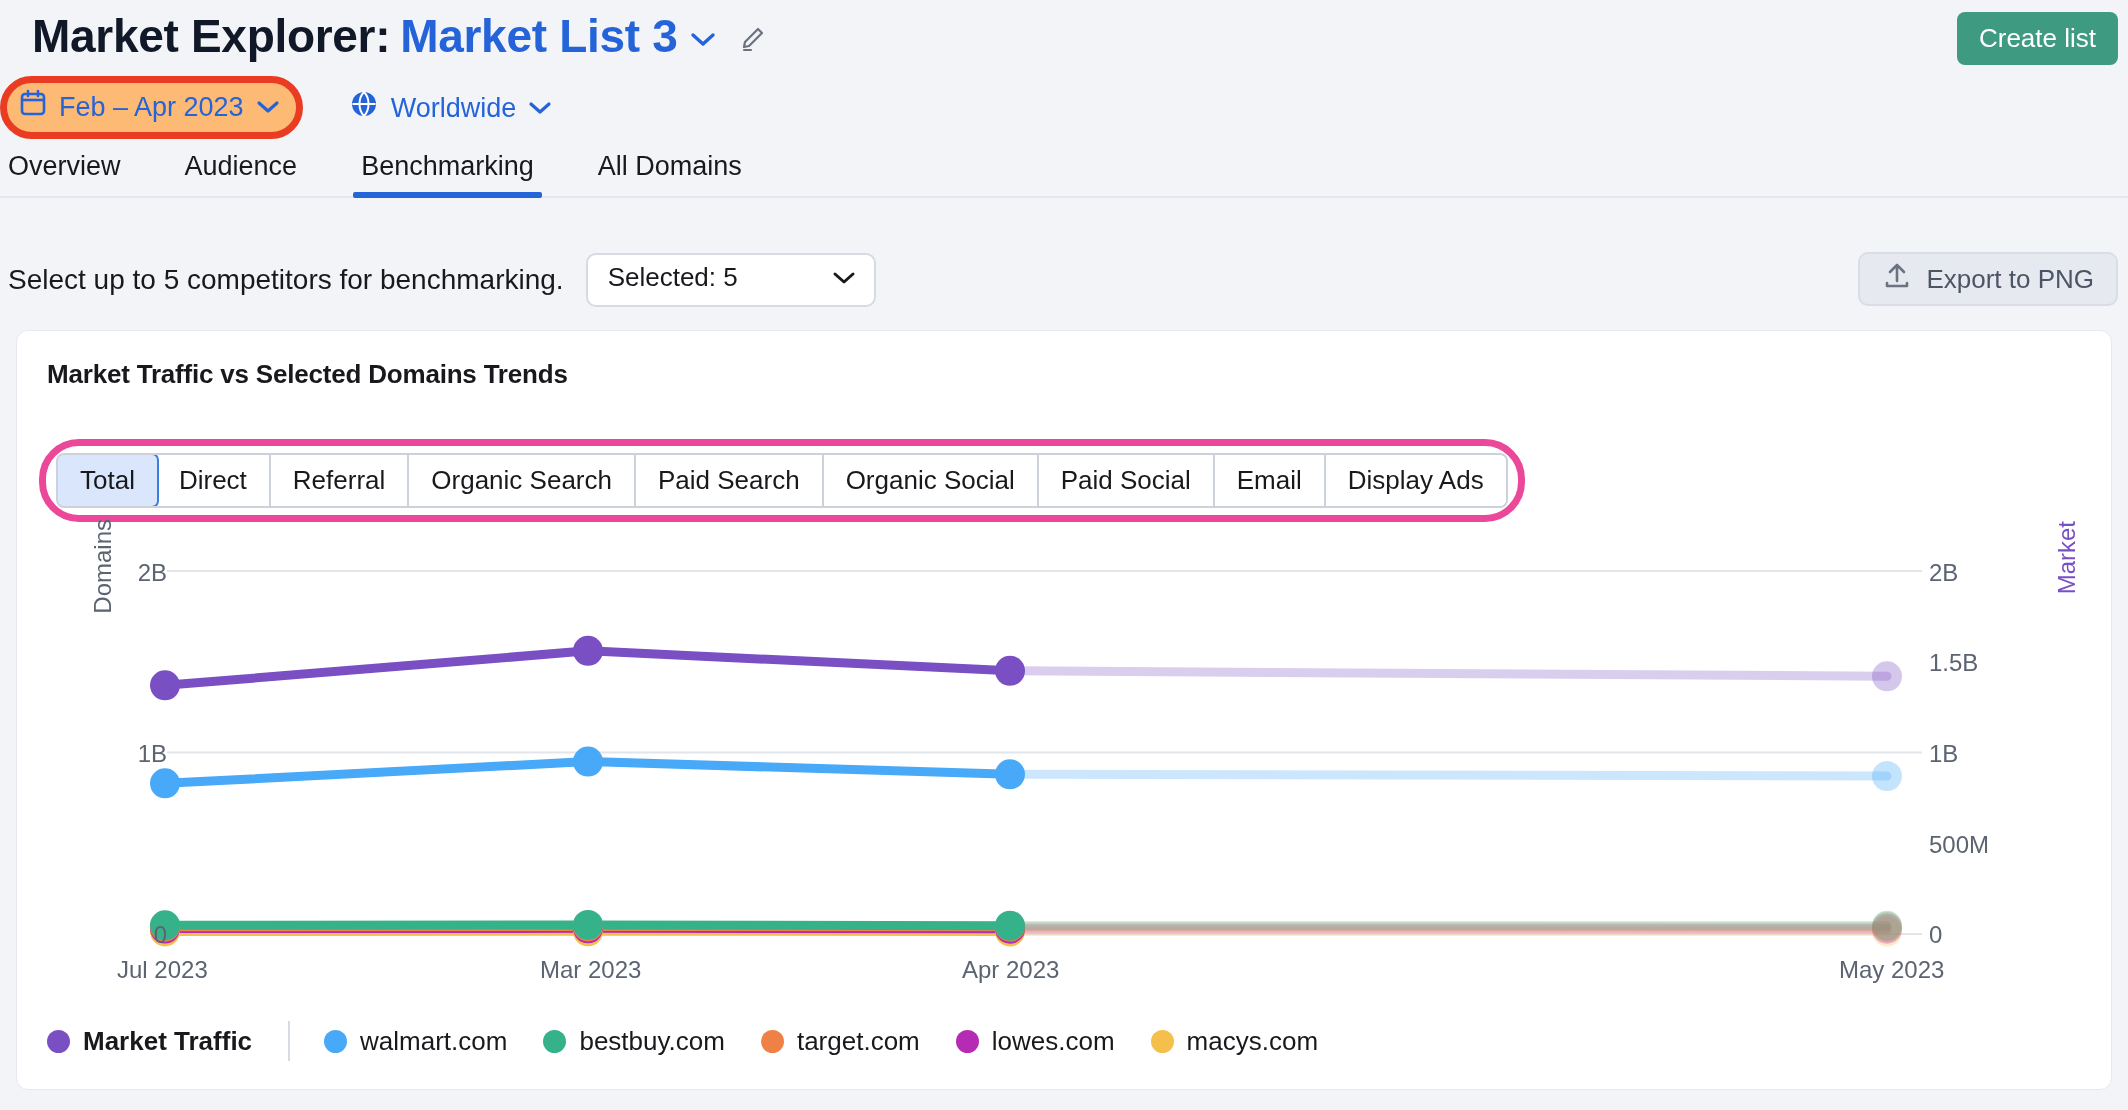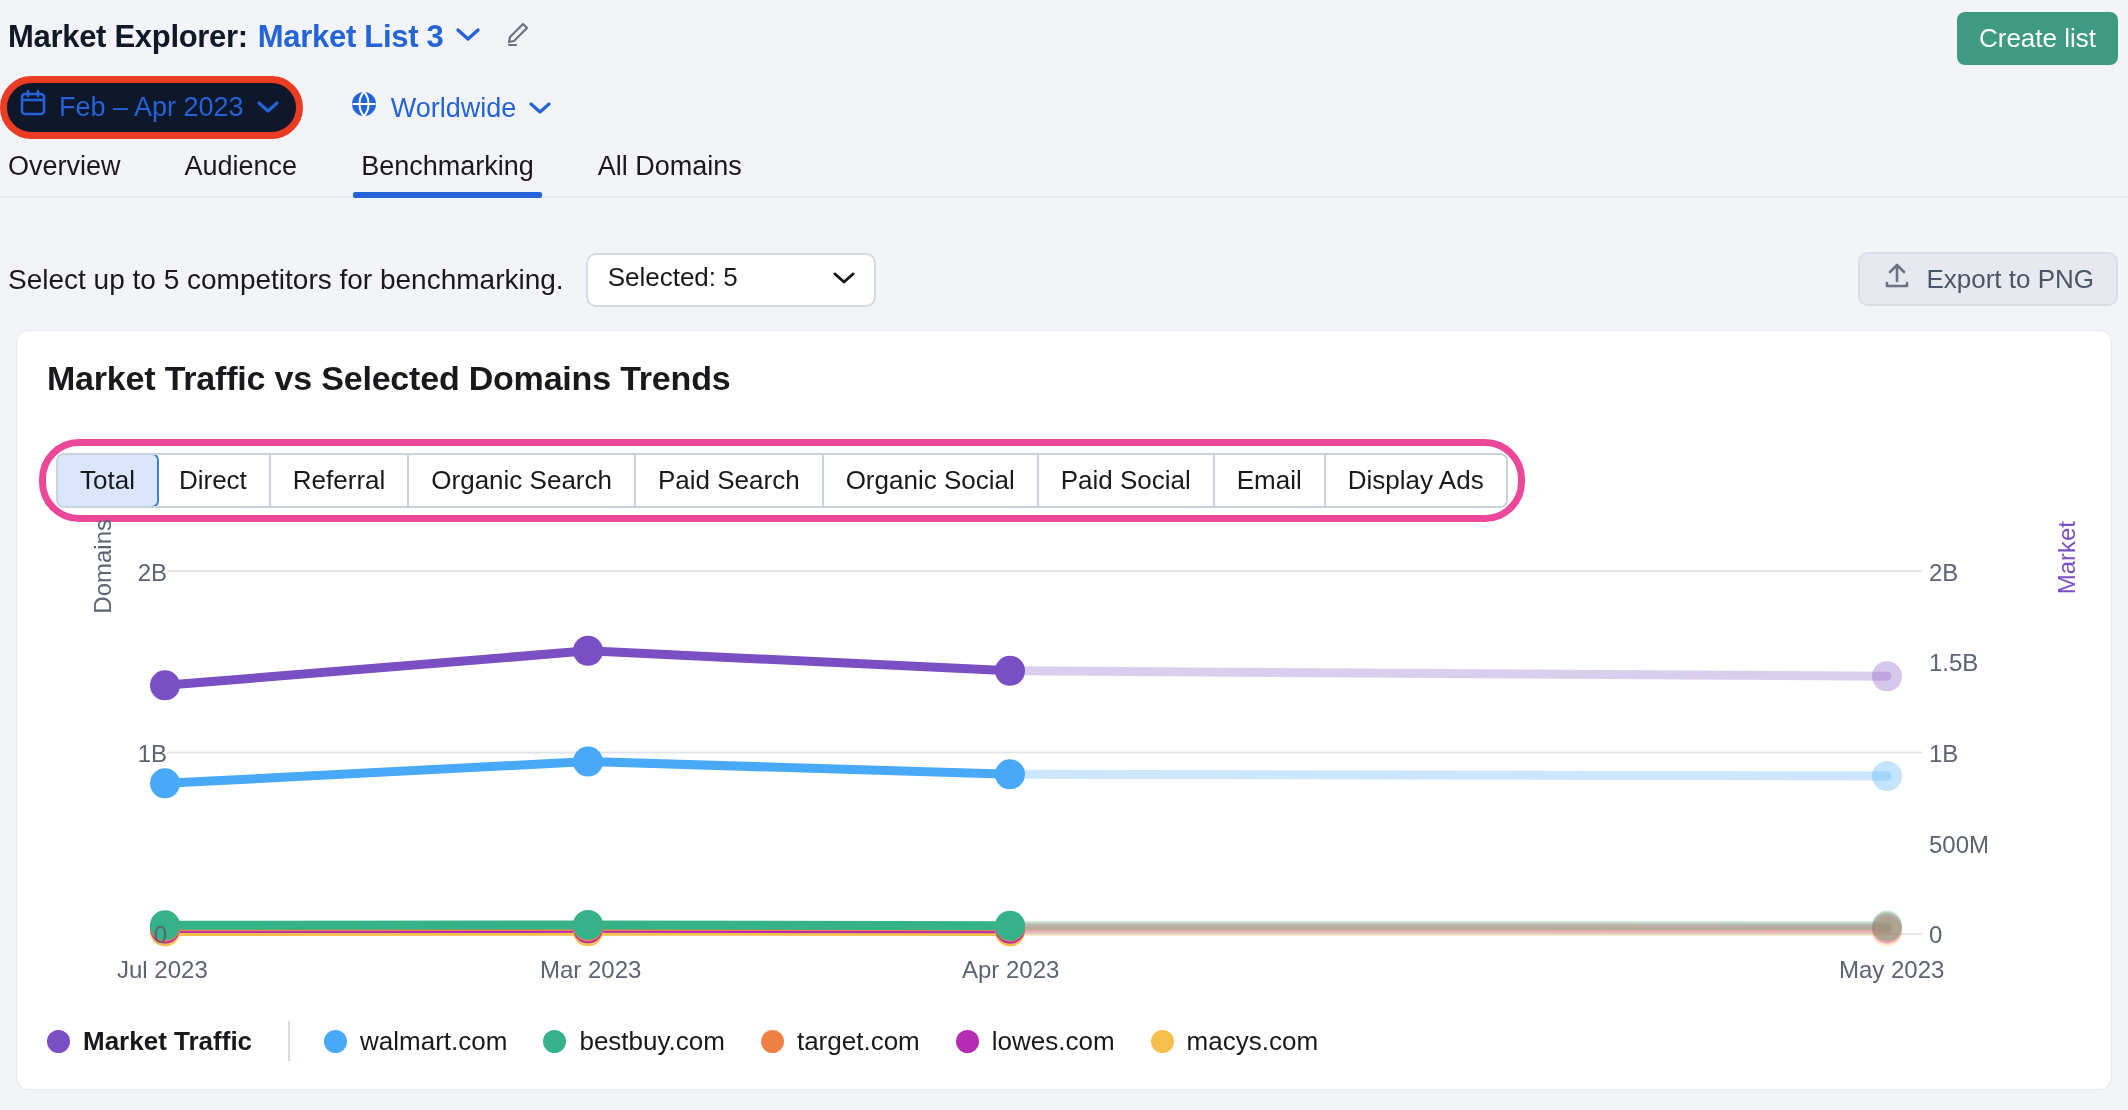--- a/index.html
+++ b/index.html
@@ -11,22 +11,22 @@
     overflow: hidden;
   }
   .page { position: relative; width: 2128px; height: 1110px; background: #f2f4f7; }
 
   
   .header-row {
     position: absolute; left: 0; top: 0; width: 2128px; height: 72px;
     display: flex; align-items: center;
   }
   .title {
-    font-size: 31px; font-weight: 700; color: #111827;
-    padding-left: 8px; letter-spacing: -0.3px; white-space: nowrap;
+    font-size: 46px; font-weight: 700; color: #111827;
+    padding-left: 8px; letter-spacing: -0.3px; white-space: nowrap; margin-left: 24px;
   }
   .title .listname { color: #2563d9; font-weight: 700; margin-left: 10px; }
   .caret {
     display: inline-block; margin-left: 12px; position: relative; top: -4px;
   }
   .caret svg { display:block; }
   .pencil { margin-left: 22px; position: relative; top: 2px; }
   .create-list {
     position: absolute; right: 10px; top: 12px;
     background: #3f9a82; color: #ffffff; border: none; border-radius: 8px;
@@ -39,21 +39,21 @@
     position: absolute; left: 0; top: 78px; height: 58px; width: 100%;
     display: flex; align-items: center; gap: 10px;
   }
   .chip {
     display: flex; align-items: center; gap: 12px;
     color: #2563d9; font-size: 27px; padding: 4px 10px; cursor: pointer;
     white-space: nowrap;
   }
   .chip.highlight {
     border: 7px solid #ea3c22; border-radius: 32px; padding: 6px 16px 8px 12px;
-    background: #0f172a;
+    background: #fdba74;
   }
   .chip .label { position: relative; top: 1px; }
 
   
   .tabs {
     position: absolute; left: 0; top: 148px; width: 100%; height: 50px;
     display: flex; align-items: flex-end; gap: 12px;
     border-bottom: 2px solid #e3e7ee;
   }
   .tab {
@@ -86,21 +86,21 @@
     height: 54px; display: flex; align-items: center; gap: 14px;
     padding: 0 22px; cursor: pointer; color: #4b5565; font-size: 26px;
   }
 
   
   .card {
     position: absolute; left: 16px; top: 330px; width: 2096px; height: 760px;
     background: #ffffff; border-radius: 12px; border: 1px solid #e6e9ef;
   }
   .card-title {
-    font-size: 34px; font-weight: 700; color: #19191d;
+    font-size: 26px; font-weight: 700; color: #19191d;
     padding: 28px 0 0 30px; letter-spacing: -0.2px;
   }
 
   
   .seg-wrap {
     position: absolute; left: 22px; top: 108px;
     border: 7px solid #ec4899; border-radius: 40px; padding: 7px 10px;
     display: inline-flex;
   }
   .seg {

